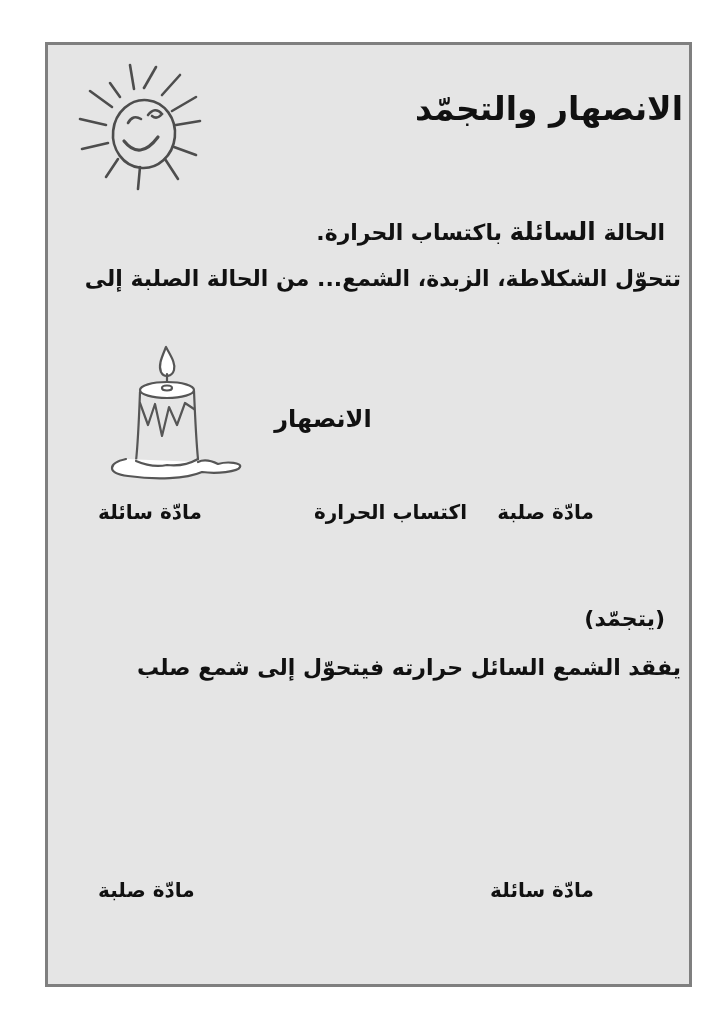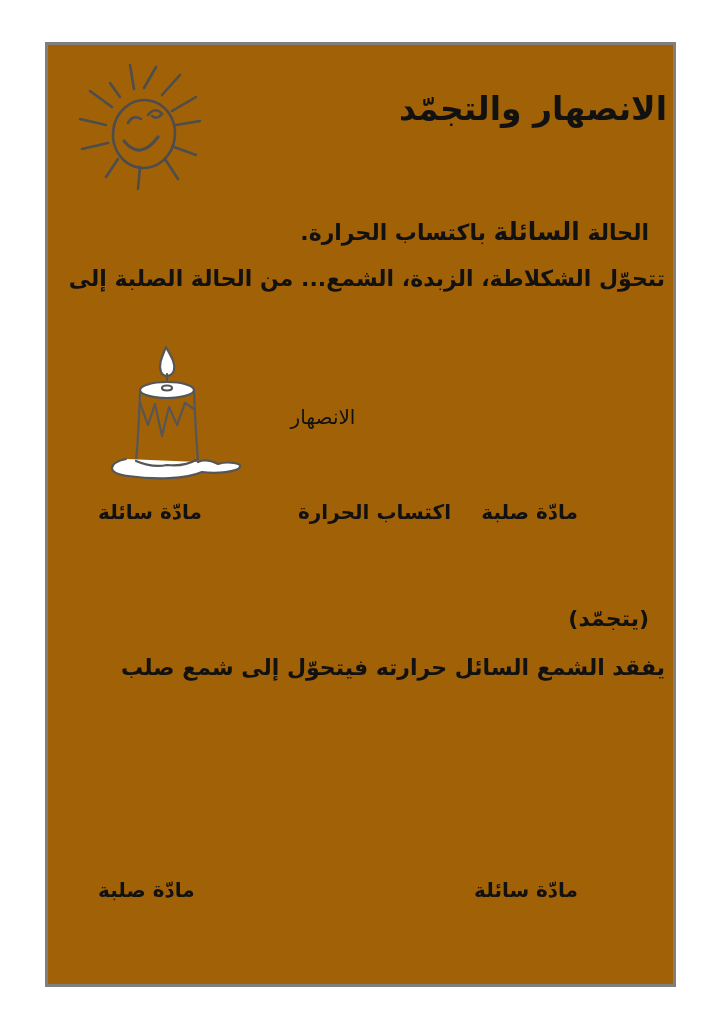--- a/index.html
+++ b/index.html
@@ -2,21 +2,21 @@
 <html lang="ar"><head>
 <meta charset="utf-8">
 <style>
   html,body{margin:0;padding:0;background:#ffffff;}
   .page{
     position:relative;width:720px;height:1031px;background:#ffffff;
     font-family:"DejaVu Sans",sans-serif;color:#111111;overflow:hidden;
   }
   .frame{
     position:absolute;left:45px;top:42px;width:625px;height:939px;
-    border:3px solid #7f7f7f;background:#a16207;
+    border:3px solid #7f7f7f;background:#e5e5e5;padding-left:16px;
   }
   .sun{position:absolute;left:20px;top:14px;width:150px;height:145px;}
   .candle{position:absolute;left:34px;top:296px;width:170px;height:145px;}
   .doc-title{
     position:absolute;right:6px;top:44px;direction:rtl;
     font-size:33px;font-weight:bold;white-space:nowrap;letter-spacing:-1px;
   }
   .def-block{
     position:absolute;right:8px;left:0;direction:rtl;text-align:right;
     font-size:22px;font-weight:bold;
@@ -26,21 +26,21 @@
   .def-block.freezing{top:549px;}
   .def-block.freezing .line{line-height:49px;height:49px;}
   .line{white-space:nowrap;}
   .line .seg{display:inline;}
   .key{font-size:1.12em;}
   .indent1{padding-right:16px;}
   .bullet{display:inline-block;width:30px;height:26px;margin-left:10px;vertical-align:-4px;}
   .bullet svg{display:block;width:30px;height:26px;}
   .proc-heading{
     position:absolute;left:180px;width:190px;text-align:center;direction:rtl;
-    font-size:20px;font-weight:normal;white-space:nowrap;
+    font-size:24px;font-weight:bold;white-space:nowrap;
   }
   .proc-heading.melting{top:360px;}
   .proc-heading.freezing{top:750px;}
   .flow-row{position:absolute;left:0;right:0;height:32px;direction:rtl;
     font-size:20px;font-weight:bold;}
   .flow-row.melting{top:455px;}
   .flow-row.freezing{top:833px;}
   .flow-row span{position:absolute;white-space:nowrap;}
   .flow-from{right:95px;}
   .flow-proc{right:222px;}

